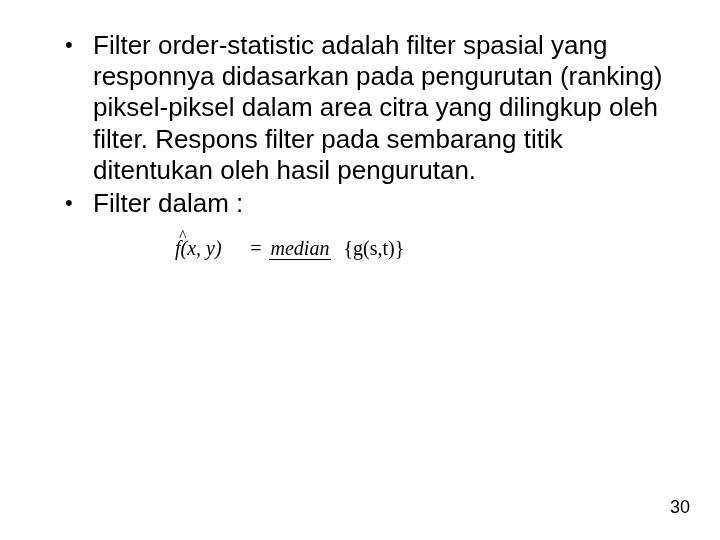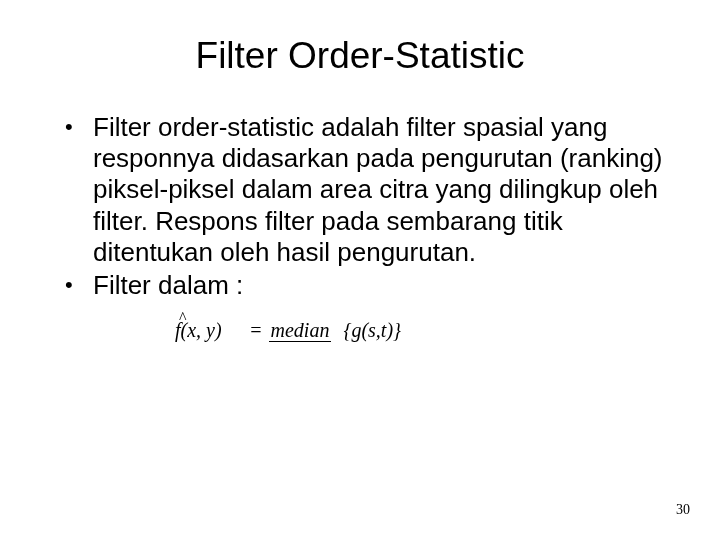--- a/index.html
+++ b/index.html
@@ -106,37 +106,34 @@
     }
 
     .median-bot .subexp {
       font-size: 14px;
       vertical-align: sub;
       position: relative;
       top: 2px;
     }
 
     .braces {
-      font-style: italic;
     }
 
     .page-number {
       position: absolute;
       right: 30px;
       bottom: 22px;
-      font-size: 14px;
-      font-family: Liberation Serif, serif;
+      font-size: 18px;
     }
   </style>
 </head>
 <body>
 
 <div class="slide">
 
-  <h1 class="title">Filter Order-Statistic</h1>
 
   <div class="content">
 
     <div class="bullet-item">
       <span class="bullet-marker">•</span>
       <span class="bullet-text">Filter order-statistic adalah filter spasial yang responnya didasarkan pada pengurutan (ranking) piksel-piksel dalam area citra yang dilingkup oleh filter. Respons filter pada sembarang titik ditentukan oleh hasil pengurutan.</span>
     </div>
 
     <div class="bullet-item">
       <span class="bullet-marker">•</span>

